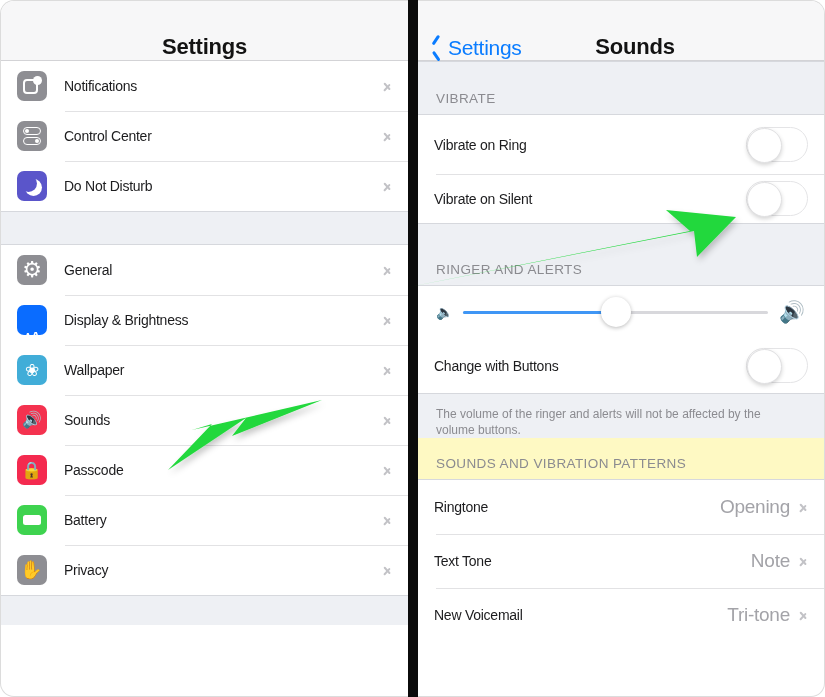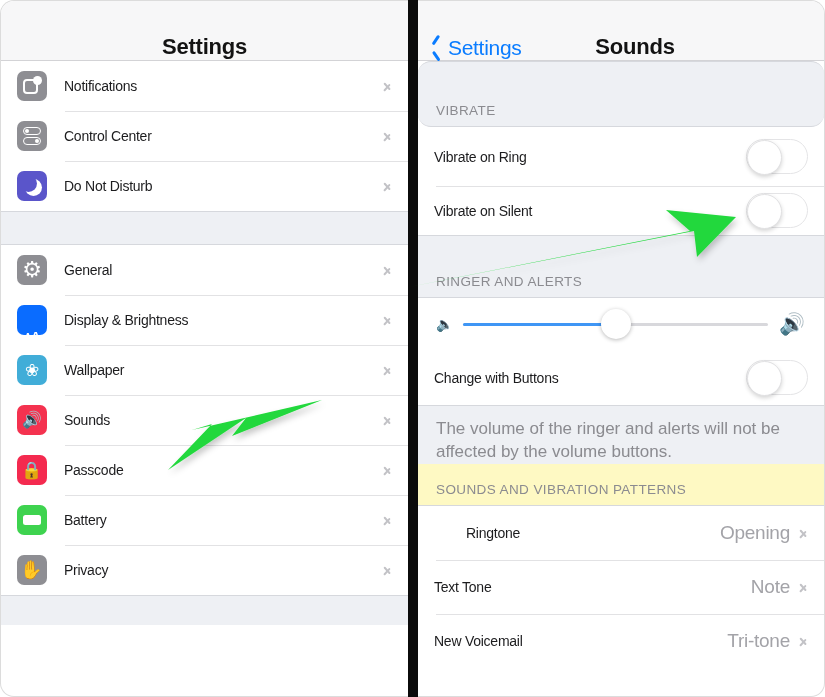--- a/index.html
+++ b/index.html
@@ -145,21 +145,21 @@
     background: #eef0f4;
     color: #8b8b90; font-size: 13.5px; letter-spacing: 0.4px;
     padding: 0 0 8px 18px;
     display: flex; align-items: flex-end;
     border-bottom: 1px solid #d6d8dd;
   }
   .section-hd-tall { height: 70px; border-top: 1px solid #d6d8dd; }
   .footer-note {
     background: #eef0f4;
     padding: 12px 40px 0 18px;
-    color: #8b8b90; font-size: 17px; line-height: 1.35;
+    color: #8b8b90; font-size: 12px; line-height: 1.35;
     border-top: 1px solid #d6d8dd;
   }
 
   
   .toggle {
     width: 62px; height: 35px; border-radius: 18px;
     background: #ffffff; border: 1px solid #e4e4e6;
     position: relative; flex: 0 0 62px; cursor: pointer;
   }
   .toggle .knob {
@@ -299,21 +299,21 @@
   <div class="panel panel-right">
 
     <div class="navbar navbar-right">
       <span class="back-btn">
         <span class="back-chevron"></span>
         <span class="back-label">Settings</span>
       </span>
       <span class="nav-title">Sounds</span>
     </div>
 
-    <div class="section-hd section-hd-tall" style="height:66px;border-radius:13px;">
+    <div class="section-hd section-hd-tall" style="height:54px;">
       <span>VIBRATE</span>
     </div>
     <div class="row" style="height:59px;">
       <span class="row-label">Vibrate on Ring</span>
       <span class="toggle">
           <span class="knob"></span>
         </span>
     </div>
     <div class="row" style="height:49px;">
       <span class="row-label">Vibrate on Silent</span>
@@ -337,21 +337,21 @@
       <span class="row-label">Change with Buttons</span>
       <span class="toggle">
           <span class="knob"></span>
         </span>
     </div>
     <div class="footer-note">The volume of the ringer and alerts will not be affected by the volume buttons.</div>
 
     <div class="section-hd" style="height:42px;background:#fef9c3;border-top:none;">
       <span>SOUNDS AND VIBRATION PATTERNS</span>
     </div>
-    <div class="row" style="height:54px;margin-left:32px;">
+    <div class="row" style="height:54px;">
       <span class="row-label">Ringtone</span>
       <span class="row-value">Opening</span>
       <span class="chev"></span>
     </div>
     <div class="row" style="height:54px;">
       <span class="row-label">Text Tone</span>
       <span class="row-value">Note</span>
       <span class="chev"></span>
     </div>
     <div class="row" style="height:54px;">

